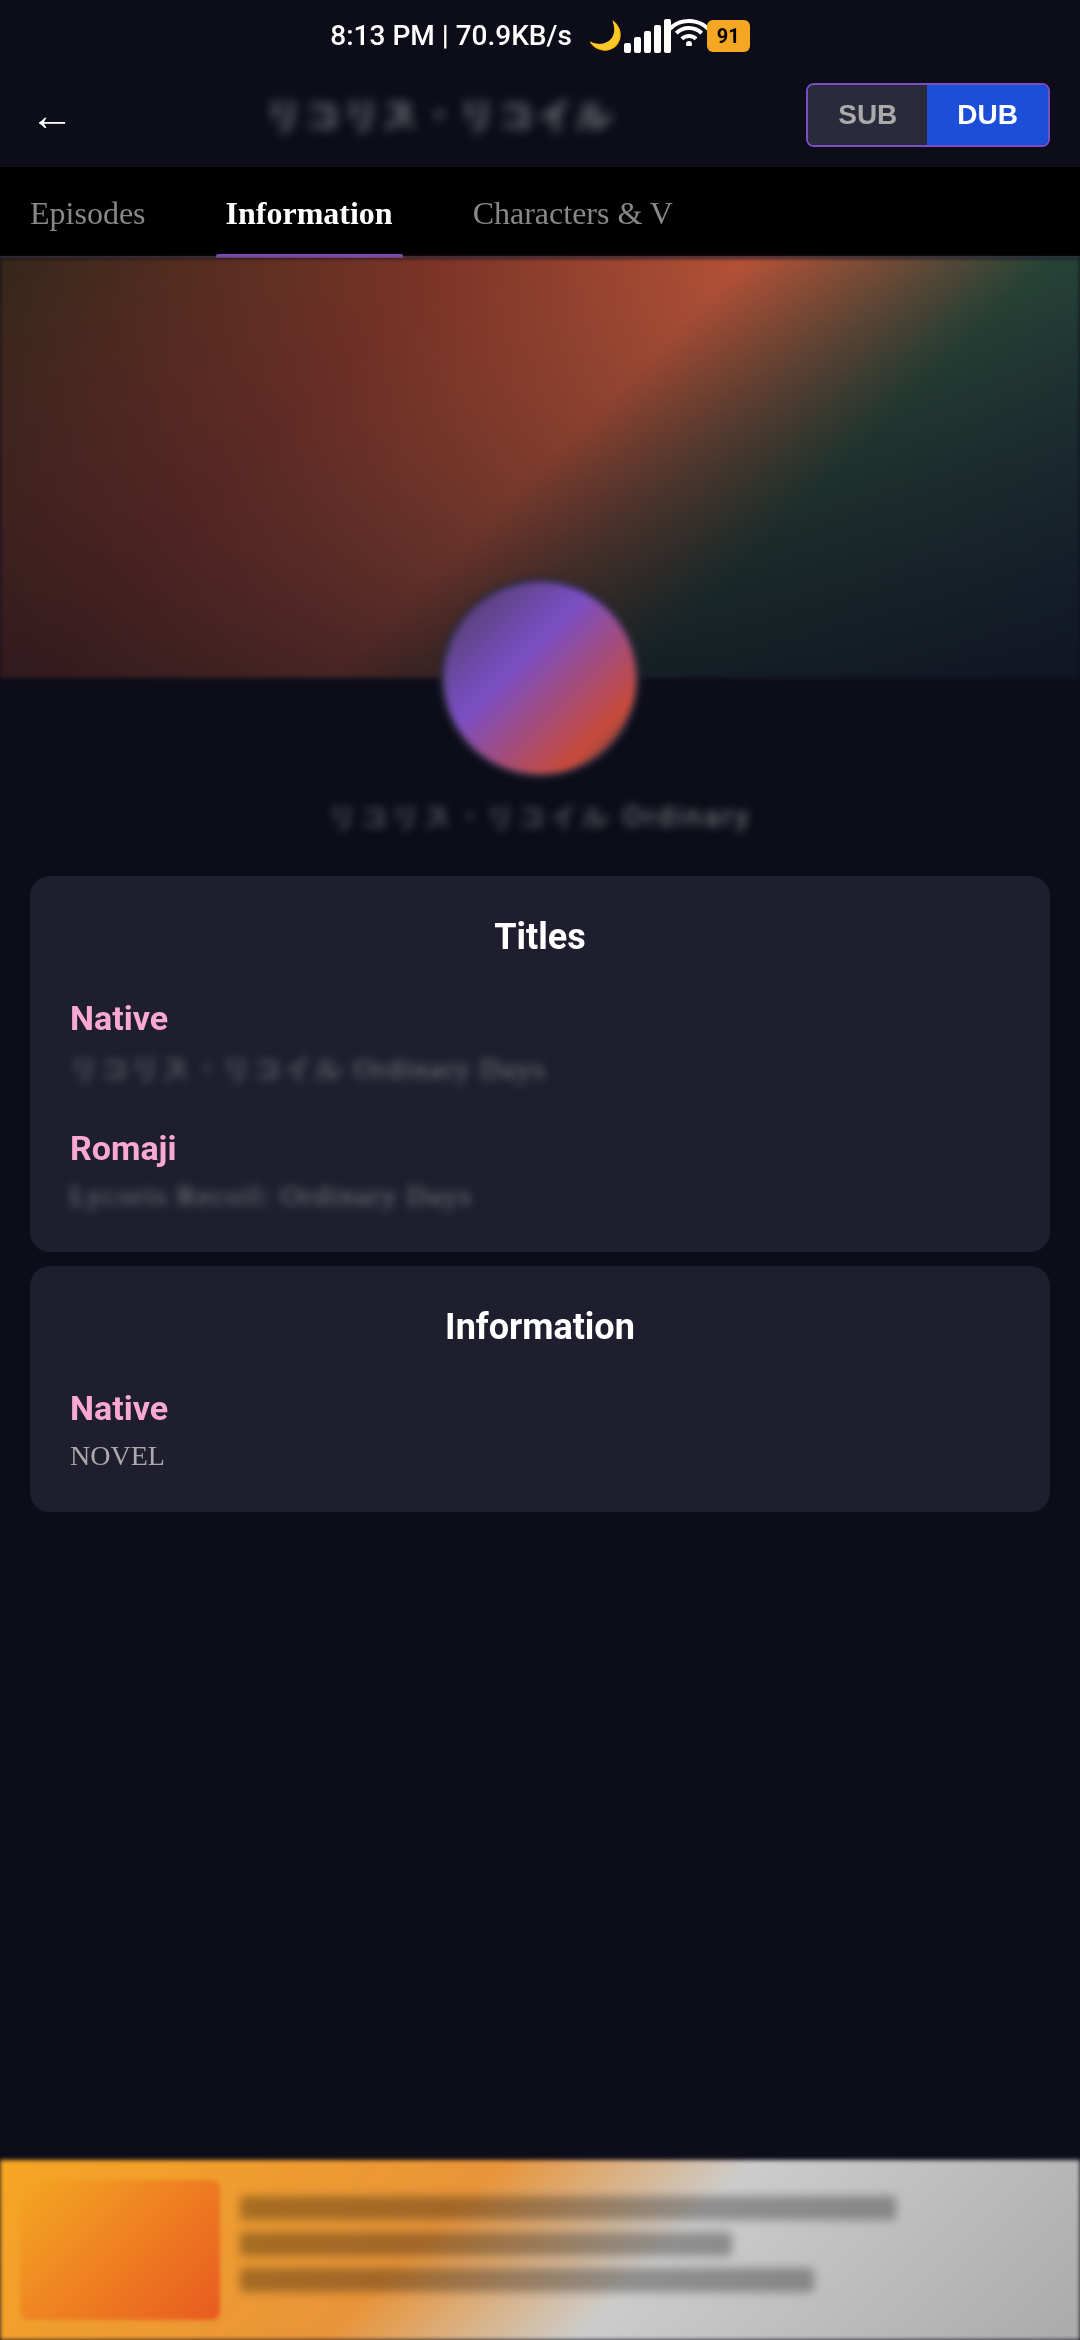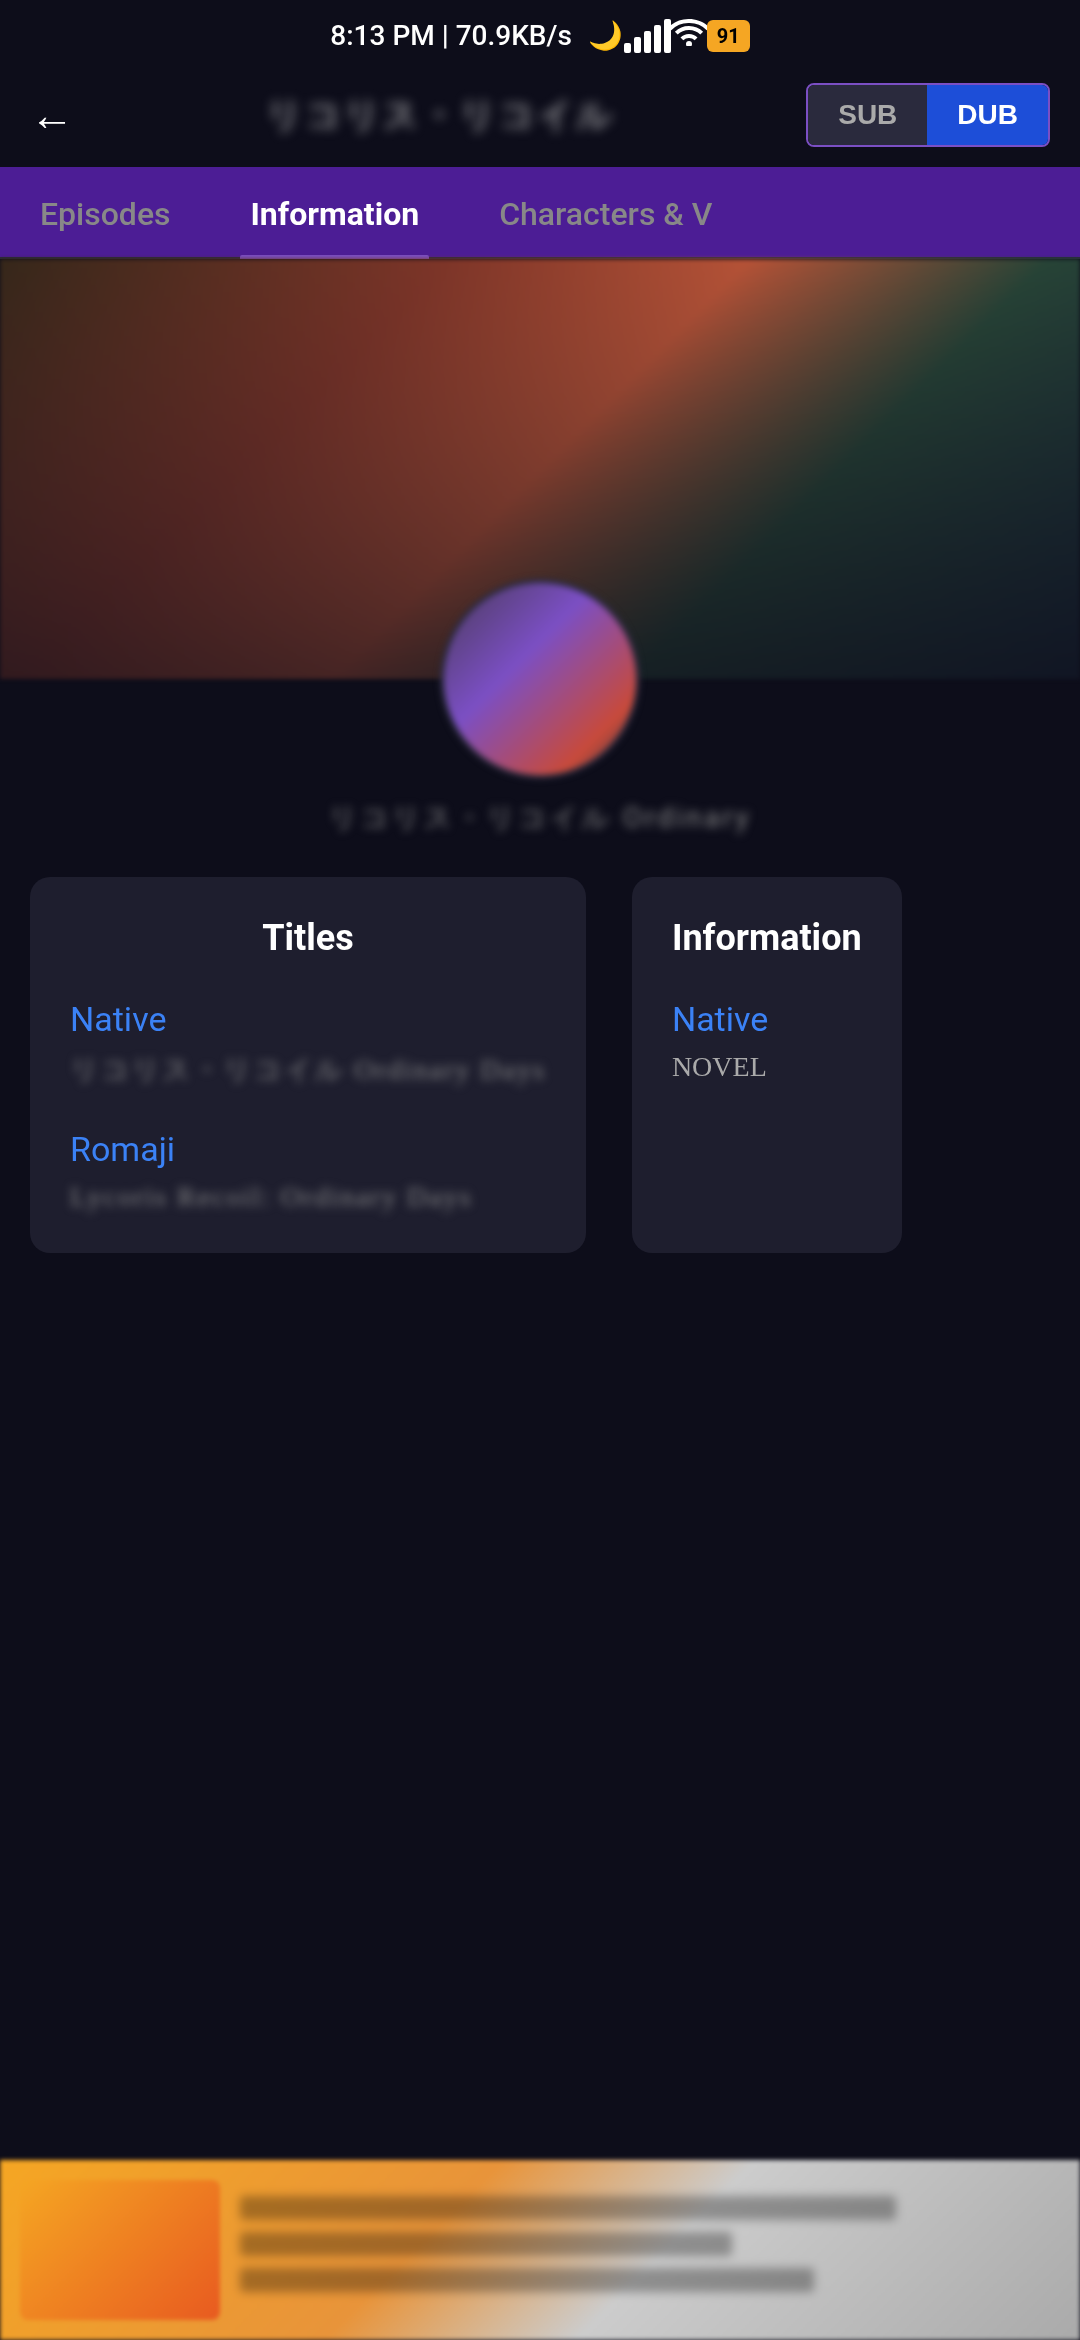--- a/index.html
+++ b/index.html
@@ -118,24 +118,25 @@
     .toggle-btn.dub {
       background: #1d4ed8;
       color: #ffffff;
       text-align: center;
     }
 
     
     .tab-nav {
       display: flex;
       align-items: center;
-      padding: 0 30px;
+      padding: 0 20px;
       border-bottom: 2px solid #2a2a3d;
-      background-color: #4c1d95;
+      background-color: #000000;
       gap: 60px;
+      font-family: Liberation Serif, serif;
     }
 
     .tab-item {
       padding: 28px 10px 24px 10px;
       font-size: 32px;
       font-weight: 500;
       color: #888888;
       cursor: pointer;
       position: relative;
       white-space: nowrap;
@@ -198,22 +199,22 @@
       color: #888888;
       filter: blur(5px);
       user-select: none;
       letter-spacing: 3px;
     }
 
     
     .content-section {
       padding: 40px 30px;
       display: flex;
-      flex-direction: row;
-      gap: 46px;
+      flex-direction: column;
+      gap: 14px;
     }
 
     .info-card {
       background: #1e1e2e;
       border-radius: 20px;
       padding: 40px 40px;
     }
 
     .card-title {
       font-size: 36px;
@@ -226,22 +227,22 @@
     .info-field {
       margin-bottom: 40px;
     }
 
     .info-field:last-child {
       margin-bottom: 0;
     }
 
     .field-label {
       font-size: 34px;
-      font-weight: 400;
-      color: #3b82f6;
+      font-weight: 700;
+      color: #f9a8d4;
       margin-bottom: 12px;
     }
 
     .field-value {
       font-size: 28px;
       color: #888888;
       filter: blur(5px);
       user-select: none;
       letter-spacing: 2px;
       font-family: Liberation Serif, serif;

